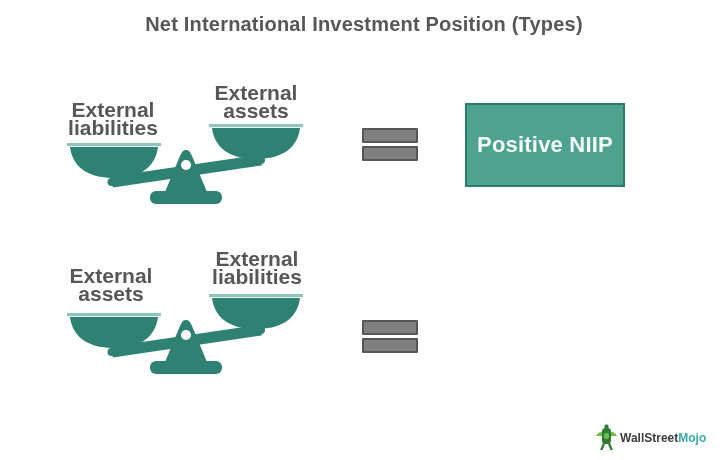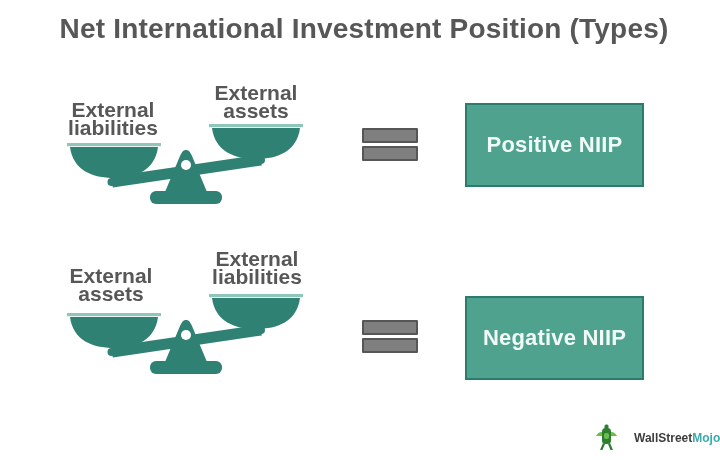--- a/index.html
+++ b/index.html
@@ -9,21 +9,21 @@
     position: relative;
     width: 720px;
     height: 460px;
     background: #ffffff;
     overflow: hidden;
   }
   .title {
     position: absolute;
     top: 13px; left: 8px; right: 0;
     text-align: center;
-    font-size: 28px;
+    font-size: 20px;
     font-weight: bold;
     color: var(--text-gray, #575757);
     letter-spacing: 0.2px;
   }
   .scale-svg { position: absolute; width: 300px; height: 160px; }
   .scale-svg.row1 { left: 40px; top: 68px; }
   .scale-svg.row2 { left: 40px; top: 238px; }
   .pan-label {
     position: absolute;
     transform: translateX(-50%);
@@ -46,39 +46,39 @@
   .equals.row2 { top: 320px; }
   .equals .bar {
     width: 56px; height: 15px;
     background: var(--equals-fill, #7f7f7f);
     border: 2px solid var(--equals-border, #565656);
     border-radius: 1px;
   }
   .result-box {
     position: absolute;
     left: 465px;
-    width: 179px; height: 84px;
+    width: 160px; height: 84px;
     background: var(--accent-fill, #4ea28e);
     border: 2px solid var(--accent-border, #2a7c6d);
     display: flex;
     align-items: center;
     justify-content: center;
     font-size: 22px;
     font-weight: bold;
     color: var(--result-text, #f2faf7);
     letter-spacing: 0.2px;
   }
   .result-box.row1 { top: 103px; }
   .result-box.row2 { top: 296px; }
   .logo {
     position: absolute;
     left: 596px; top: 424px;
     display: flex;
     align-items: center;
-    gap: 17px;
+    gap: 3px;
   }
   .logo-text { font-size: 12px; font-weight: bold; white-space: nowrap; }
   .logo-text .dark   { color: var(--logo-dark, #3d3d3d); }
   .logo-text .accent { color: var(--logo-accent, #3cabad); }
 </style>
 </head>
 <body>
 
 <div class="canvas">
 
@@ -135,21 +135,20 @@
     <div>assets</div>
   </div>
   <div class="pan-label" style="left:257px; top:250px;">
     <div>External</div>
     <div>liabilities</div>
   </div>
   <div class="equals row2">
     <div class="bar"></div>
     <div class="bar"></div>
   </div>
-  <div class="result-box row2">Negative NIIP</div>
 
   <div class="logo">
     <svg width="21" height="27" viewBox="0 0 21 27" aria-hidden="true">
       <path d="M0,12 Q3,6.5 8,8.5 L8,12 Z" fill="#6abf4b"></path>
       <path d="M21,12 Q18,6.5 13,8.5 L13,12 Z" fill="#6abf4b"></path>
       <rect x="8.5" y="0.5" width="4" height="5" rx="1.5" fill="#2e7d32"></rect>
       <rect x="6" y="4" width="9" height="16" rx="3.5" fill="#2e7d32"></rect>
       <rect x="8" y="9" width="5" height="6" rx="2" fill="#6abf4b"></rect>
       <path d="M7,19 L4,26 L6.5,26 L9,20 Z" fill="#2e7d32"></path>
       <path d="M14,19 L17,26 L14.5,26 L12,20 Z" fill="#2e7d32"></path>

